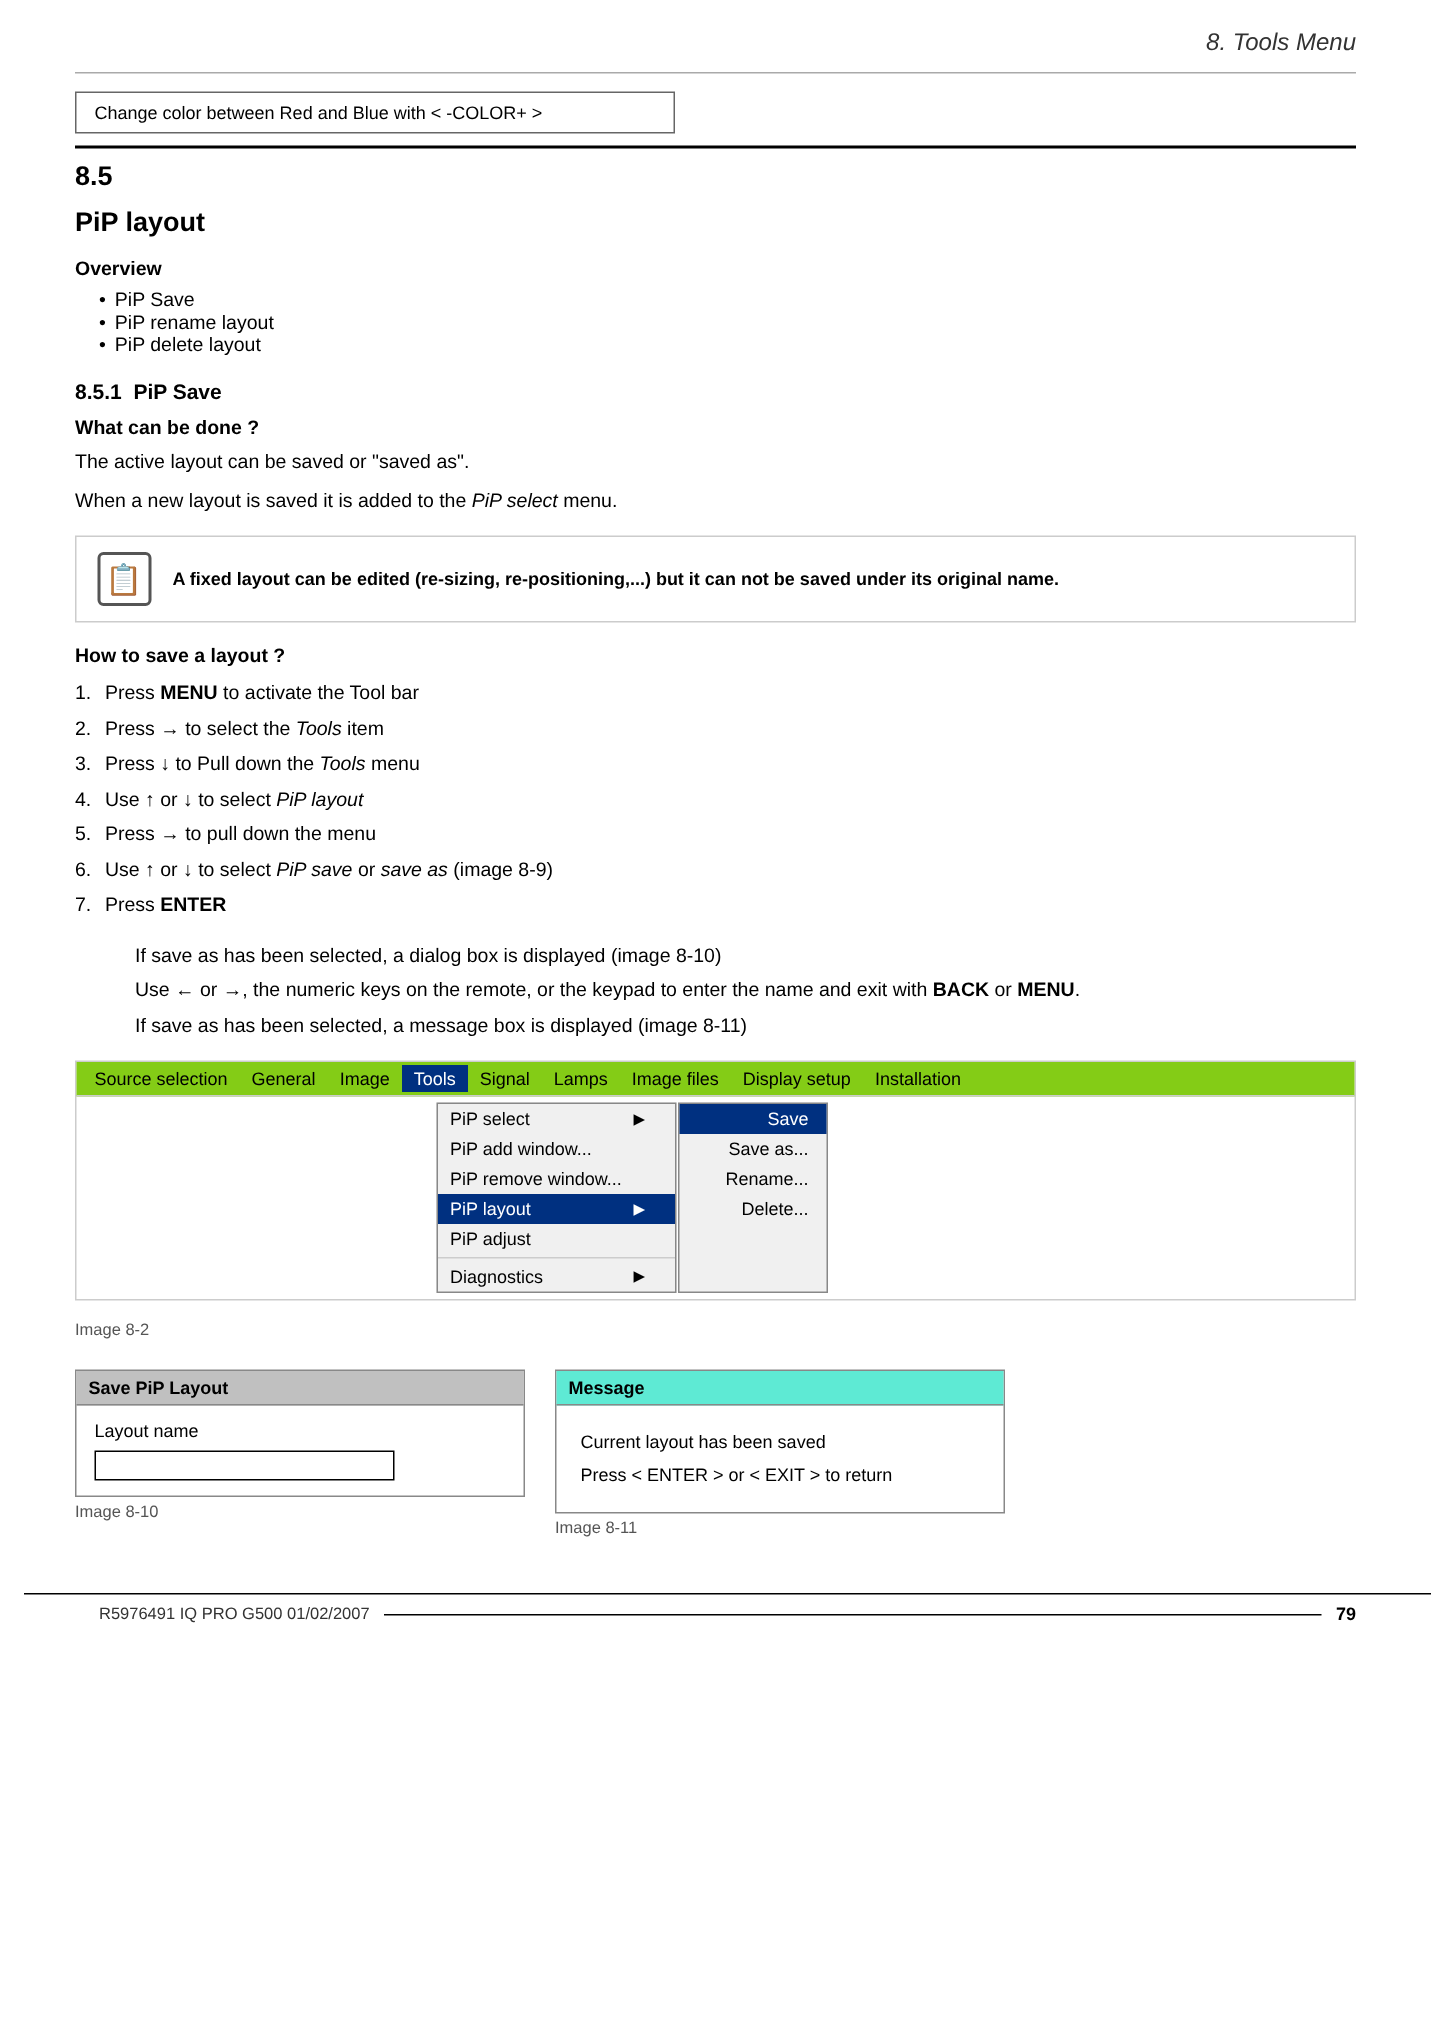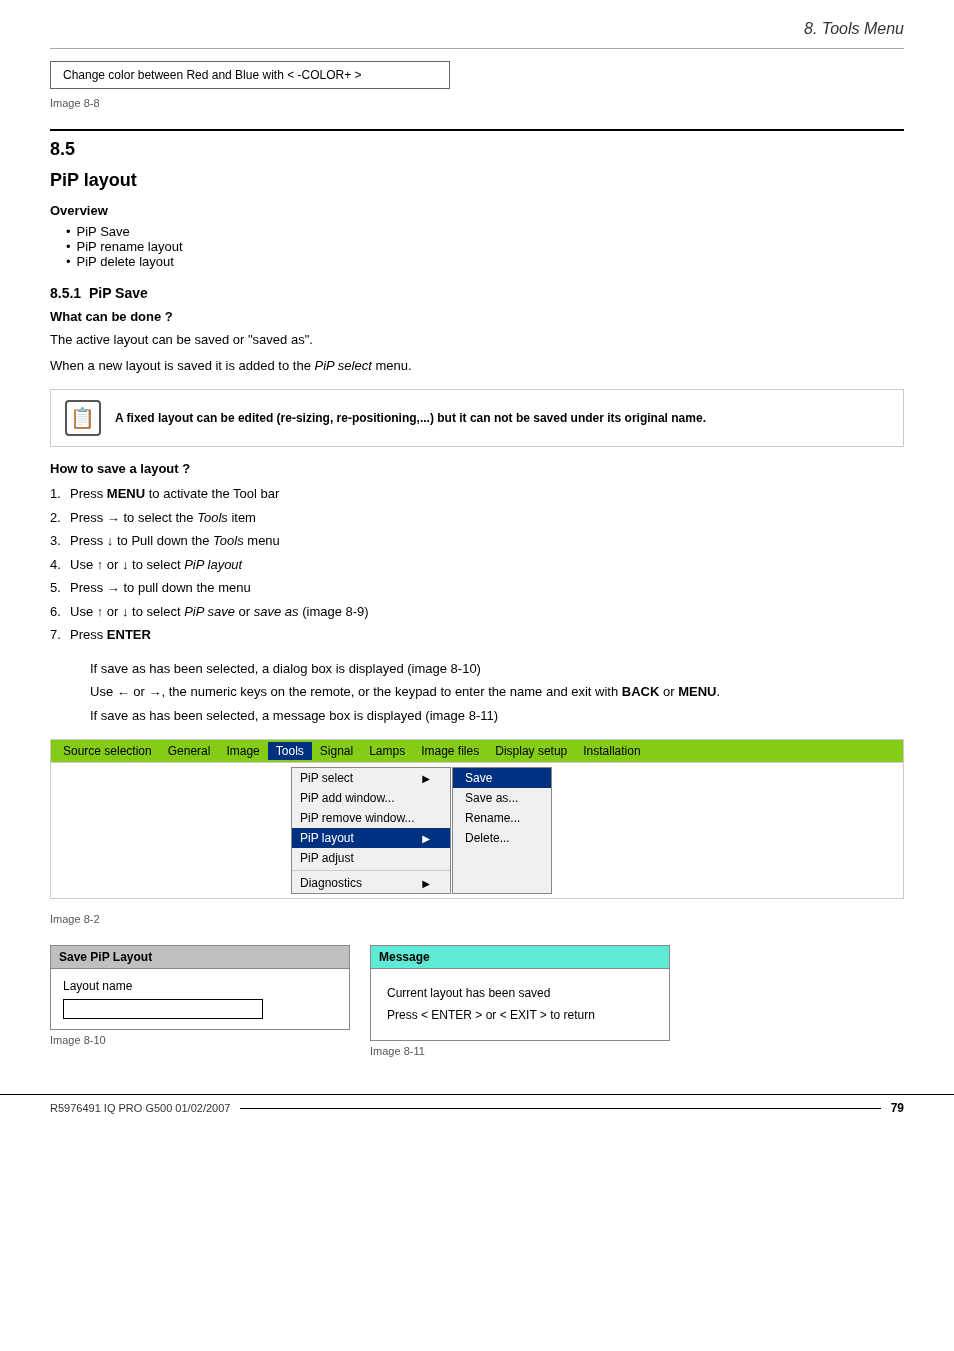--- a/index.html
+++ b/index.html
@@ -304,21 +304,21 @@
 
     .message-body {
       padding: 14px 16px;
       line-height: 1.8;
     }
 
     
     .footer {
       position: absolute;
       bottom: 16px;
-      left: 0;
+      left: 16px;
       right: 0;
       display: flex;
       align-items: center;
       padding: 0 50px;
       border-top: 1px solid #000;
       padding-top: 6px;
     }
 
     .footer-left {
       font-size: 11px;
@@ -341,21 +341,20 @@
 <body>
 
 <div class="page">
 
   <div class="header-right">8.  Tools Menu</div>
   <hr class="top-divider">
 
   <div style="margin-bottom: 4px;">
     <div class="color-box">Change color between Red and Blue with &lt; -COLOR+ &gt;</div>
   </div>
-  <div class="image-label">Image 8-8</div>
 
   <div class="section-heading">
     <span class="section-number">8.5</span>
     <span class="section-title">PiP layout</span>
   </div>
 
   <div class="overview-title">Overview</div>
   <ul class="bullet-list">
     <li>PiP Save</li>
     <li>PiP rename layout</li>
@@ -420,21 +419,21 @@
         </div>
         <div class="menu-item">
           <span>PiP adjust</span>
         </div>
         <div class="menu-divider"></div>
         <div class="menu-item">
           <span>Diagnostics</span>
             <span class="arrow">▶</span>
         </div>
       </div>
-      <div class="sub-menu" style="margin-left: 1px;">
+      <div class="sub-menu" style="margin-left: 1px; text-align: right;">
         <div class="sub-menu-item highlighted-sub">Save</div>
         <div class="sub-menu-item">Save as...</div>
         <div class="sub-menu-item">Rename...</div>
         <div class="sub-menu-item">Delete...</div>
       </div>
     </div>
   </div>
   <div class="image-label">Image 8-2</div>
 
   <div class="dialogs-row">

